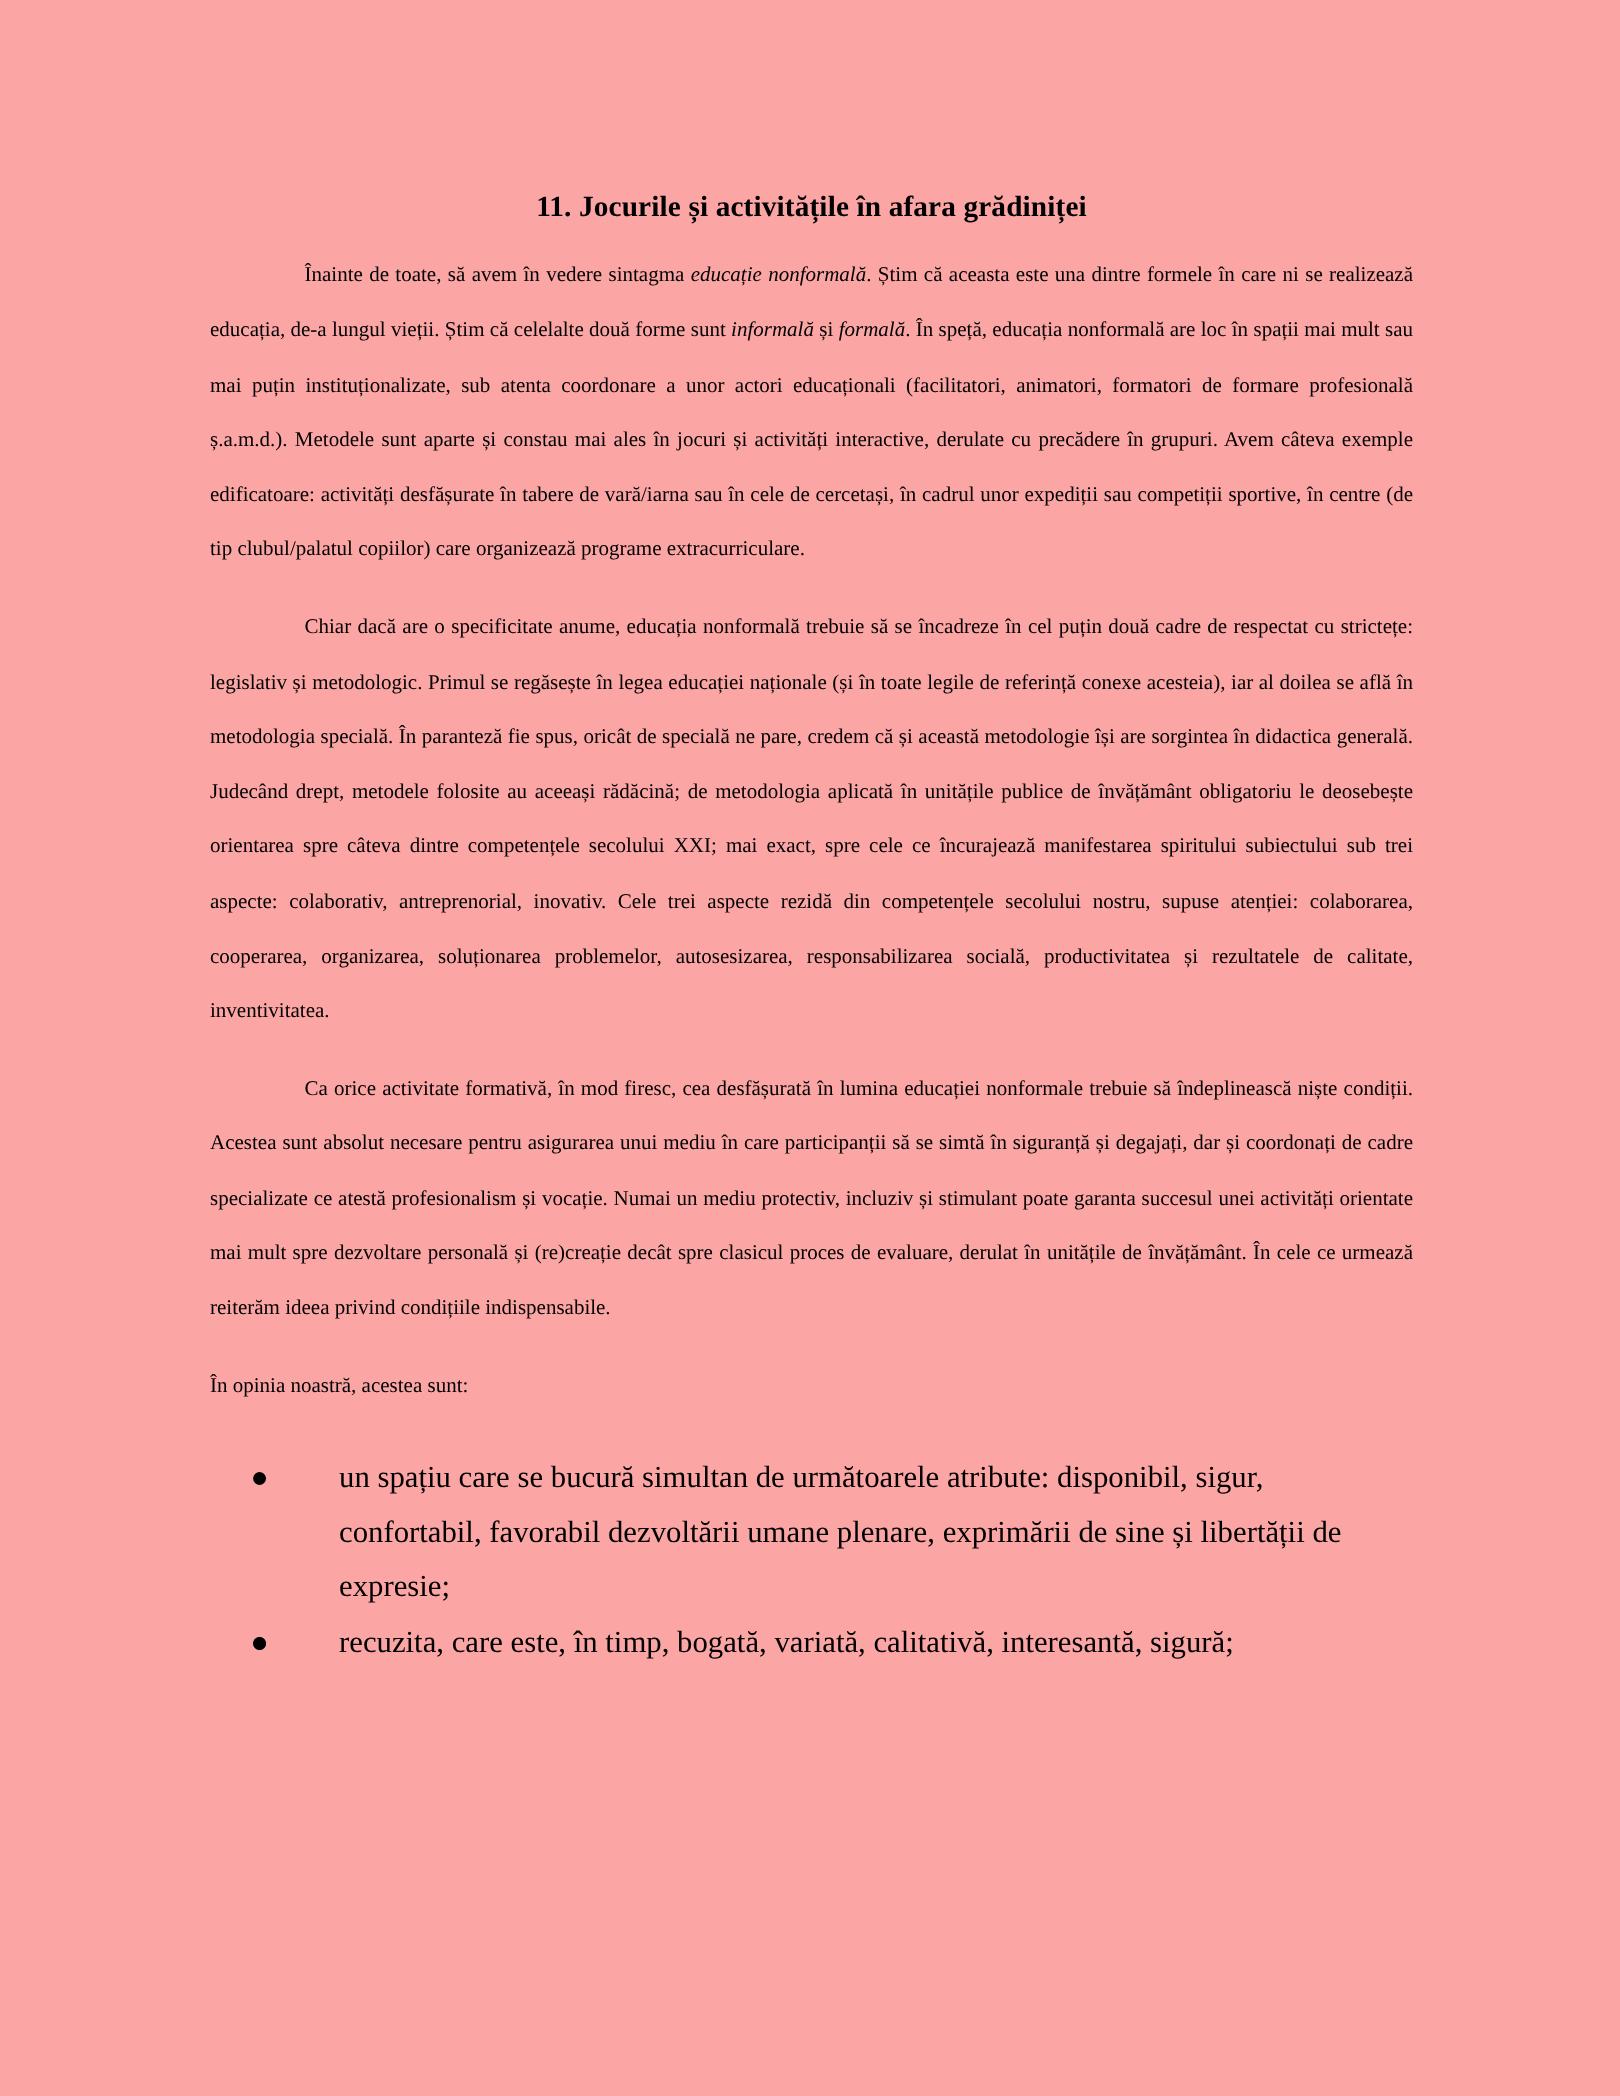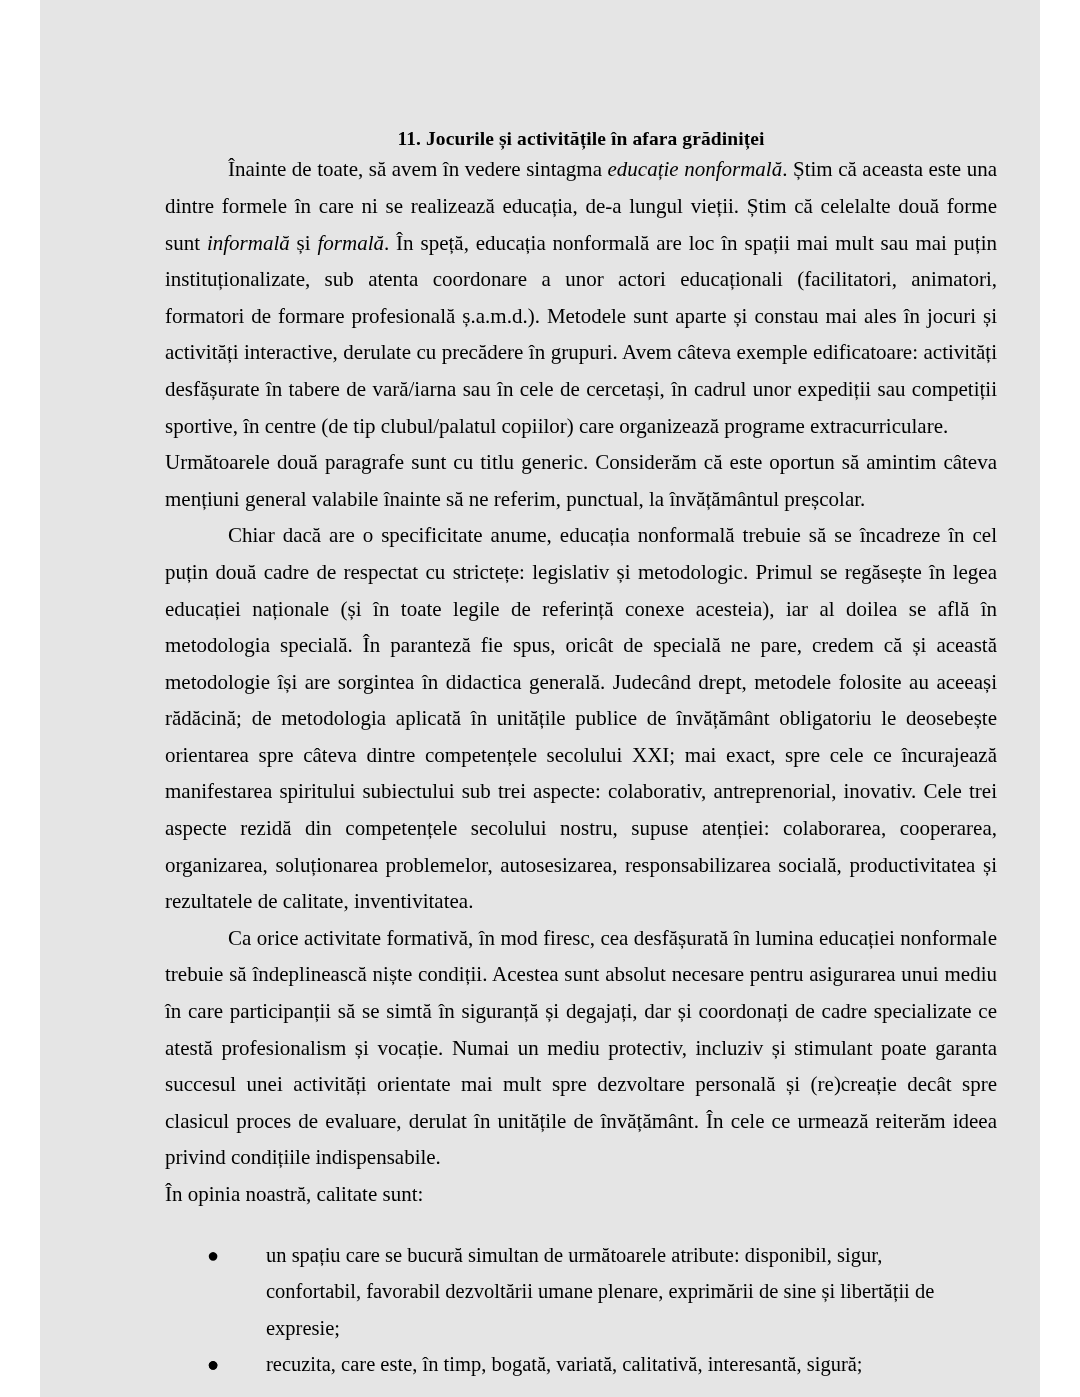--- a/index.html
+++ b/index.html
@@ -4,23 +4,23 @@
 <title>Document</title>
 <style>
   html, body {
     margin: 0;
     padding: 0;
     background: #ffffff;
   }
 
   .page {
     position: relative;
-    width: 1000px;
+    width: 1080px;
     height: 1397px;
-    background: #e5e5e5;
+    background: #fca5a5;
     margin: 0 auto;
     overflow: hidden;
     font-family: "Liberation Serif", "DejaVu Serif", serif;
     color: #000000;
     -webkit-font-smoothing: antialiased;
   }
 
   .content {
     position: absolute;
     left: 125px;
@@ -32,25 +32,25 @@
     font-size: 19.5px;
     font-weight: bold;
     text-align: center;
     letter-spacing: 0.1px;
     margin: 0;
     padding-top: 127px;
     line-height: 1.25;
   }
 
   p.para {
-    font-size: 21px;
+    font-size: 14px;
     line-height: 36.6px;
     text-align: justify;
     text-justify: inter-word;
-    margin: 0;
+    margin: 15px;
     hyphens: none;
   }
 
   p.indent {
     text-indent: 63px;
   }
 
   .sp-after-title { margin-top: 23px; }
   .gap-med  { margin-top: 20px; }
   .gap-sm   { margin-top: 18px; }
@@ -91,27 +91,26 @@
 </head>
 <body>
 
 <div class="page">
   <div class="content">
 
     <h1 class="doc-title">11. Jocurile și activitățile în afara grădiniței</h1>
 
     <p class="para indent sp-after-title">Înainte de toate, să avem în vedere sintagma <em class="it">educație nonformală</em>. Știm că aceasta este una dintre formele în care ni se realizează educația, de-a lungul vieții. Știm că celelalte două forme sunt <em class="it">informală</em> și <em class="it">formală</em>. În speță, educația nonformală are loc în spații mai mult sau mai puțin instituționalizate, sub atenta coordonare a unor actori educaționali (facilitatori, animatori, formatori de formare profesională ș.a.m.d.). Metodele sunt aparte și constau mai ales în jocuri și activități interactive, derulate cu precădere în grupuri. Avem câteva exemple edificatoare: activități desfășurate în tabere de vară/iarna sau în cele de cercetași, în cadrul unor expediții sau competiții sportive, în centre (de tip clubul/palatul copiilor) care organizează programe extracurriculare.</p>
 
-    <p class="para gap-med">Următoarele două paragrafe sunt cu titlu generic. Considerăm că este oportun să amintim câteva mențiuni general valabile înainte să ne referim, punctual, la învățământul preșcolar.</p>
 
     <p class="para indent gap-med">Chiar dacă are o specificitate anume, educația nonformală trebuie să se încadreze în cel puțin două cadre de respectat cu strictețe: legislativ și metodologic. Primul se regăsește în legea educației naționale (și în toate legile de referință conexe acesteia), iar al doilea se află în metodologia specială. În paranteză fie spus, oricât de specială ne pare, credem că și această metodologie își are sorgintea în didactica generală. Judecând drept, metodele folosite au aceeași rădăcină; de metodologia aplicată în unitățile publice de învățământ obligatoriu le deosebește orientarea spre câteva dintre competențele secolului XXI; mai exact, spre cele ce încurajează manifestarea spiritului subiectului sub trei aspecte: colaborativ, antreprenorial, inovativ. Cele trei aspecte rezidă din competențele secolului nostru, supuse atenției: colaborarea, cooperarea, organizarea, soluționarea problemelor, autosesizarea, responsabilizarea socială, productivitatea și rezultatele de calitate, inventivitatea.</p>
 
     <p class="para indent gap-med">Ca orice activitate formativă, în mod firesc, cea desfășurată în lumina educației nonformale trebuie să îndeplinească niște condiții. Acestea sunt absolut necesare pentru asigurarea unui mediu în care participanții să se simtă în siguranță și degajați, dar și coordonați de cadre specializate ce atestă profesionalism și vocație. Numai un mediu protectiv, incluziv și stimulant poate garanta succesul unei activități orientate mai mult spre dezvoltare personală și (re)creație decât spre clasicul proces de evaluare, derulat în unitățile de învățământ. În cele ce urmează reiterăm ideea privind condițiile indispensabile.</p>
 
-    <p class="para gap-sm">În opinia noastră, calitate sunt:</p>
+    <p class="para gap-sm">În opinia noastră, acestea sunt:</p>
 
     <ul class="bullets">
       <li>
         <span class="bullet-dot">●</span>
         <span>un spațiu care se bucură simultan de următoarele atribute: disponibil, sigur, confortabil, favorabil dezvoltării umane plenare, exprimării de sine și libertății de expresie;</span>
       </li>
       <li>
         <span class="bullet-dot">●</span>
       </li>
       <li>

